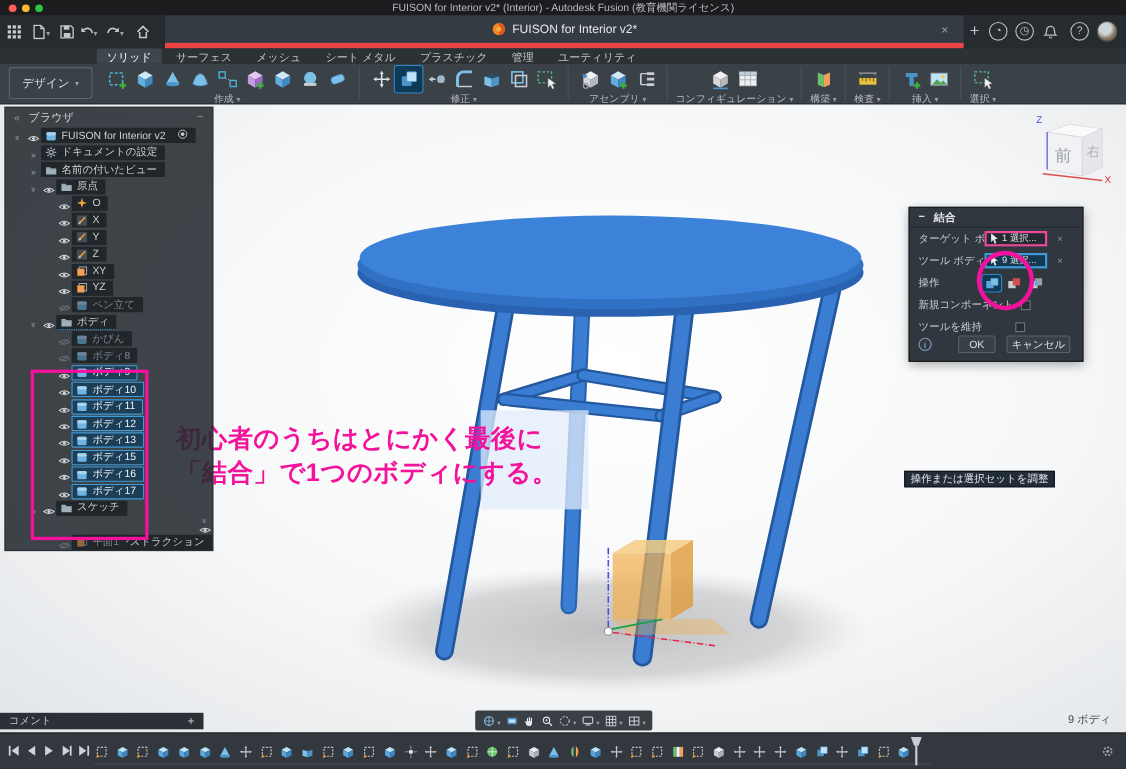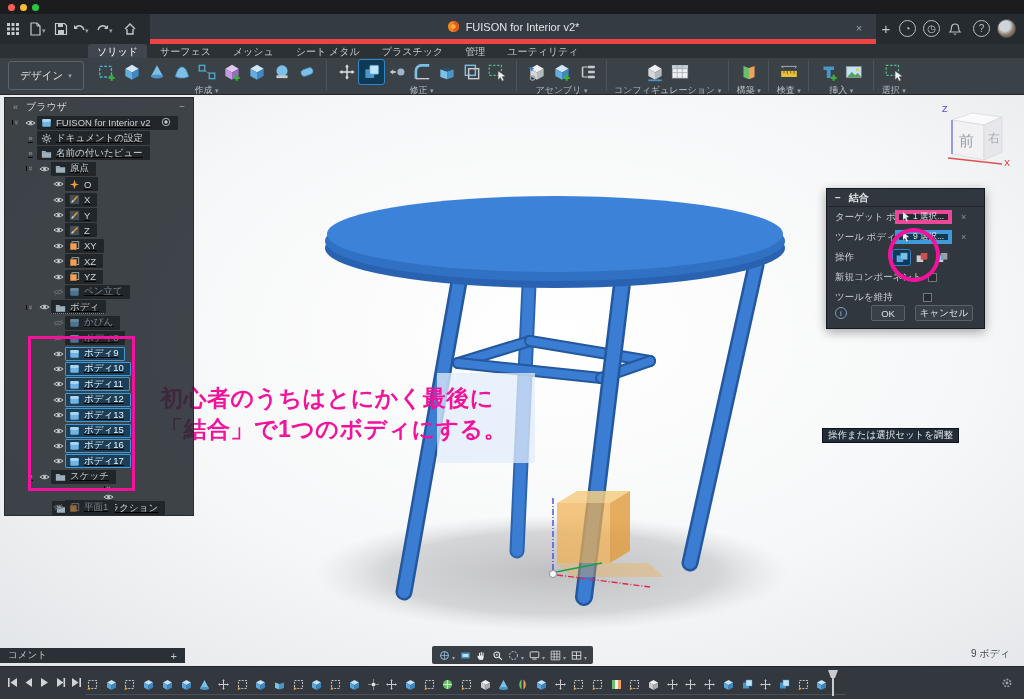--- a/index.html
+++ b/index.html
@@ -49,21 +49,21 @@
   #scene{position:absolute;left:0;top:0;}
   #annotation{position:absolute;left:160px;top:288px;color:#f4129c;font-size:23px;font-weight:900;line-height:31px;letter-spacing:.5px;white-space:nowrap;}
   #status-bodies{position:absolute;left:940px;top:552px;width:70px;text-align:right;font-size:10px;color:#41464b;}
   
   #viewcube{position:absolute;left:930px;top:5px;width:90px;height:72px;}
   
   #browser{position:absolute;left:4px;top:97px;width:190px;background:rgba(36,42,48,.88);border:1px solid rgba(20,24,28,.5);}
   #browser-hd{height:17px;display:flex;align-items:center;font-size:10px;color:#d2d6da;padding:0 8px;}
   #browser-hd .hx{color:#9aa0a6;font-size:9px;margin-right:8px;}
   #browser-hd .mn{margin-left:auto;color:#9aa0a6;}
-  .trow{height:15.4px;display:flex;align-items:center;text-decoration:underline;}
+  .trow{height:15.4px;display:flex;align-items:flex-end;}
   .chev{width:13px;font-size:8px;color:#9aa0a6;text-align:center;flex:none;}
   .chev.open{transform:rotate(90deg);}
   .eye{width:14px;flex:none;display:flex;justify-content:center;}
   .eye svg{width:11px;height:8px;}
   .nbox{display:flex;align-items:center;gap:4px;background:#21262b;border:1px solid transparent;
         padding:0 6px 0 3px;height:14px;border-radius:1px;color:#ccd1d5;font-size:9.5px;white-space:nowrap;}
   .nbox .ti{width:11px;height:11px;display:flex;}
   .nbox .ti svg{width:11px;height:11px;}
   .nbox.sel{border-color:#3f9bd8;background:#1c3e57;color:#eaf4fb;}
   .nbox.dim{color:#7d858d;}
@@ -71,21 +71,21 @@
   .nbox.dotted{border-bottom:1px dotted #3f9bd8;}
   
   #pink-rect{position:absolute;left:28px;top:336px;width:107px;height:155px;border:3px solid #f4129c;z-index:40;}
   #pink-circle{position:absolute;left:888px;top:228px;width:52px;height:54px;border:4px solid #f4129c;border-radius:50%;z-index:60;transform:rotate(-8deg);}
   
   #dialog{position:absolute;left:826px;top:188px;width:159px;height:141px;background:rgba(42,49,56,.97);
           border:1px solid #171b1f;box-shadow:0 3px 10px rgba(0,0,0,.35);z-index:30;font-size:9.5px;color:#c9ced3;}
   #dlg-hd{height:18px;display:flex;align-items:center;gap:8px;padding:0 8px;border-bottom:1px solid #22272c;color:#dde1e4;font-weight:bold;font-size:10px;}
   .drow{display:flex;align-items:center;height:20px;padding:0 8px;}
   .dlabel{flex:none;}
-  .dsel{position:absolute;left:68px;width:57px;height:14px;border:4px solid #ec4899;display:flex;align-items:center;gap:3px;
+  .dsel{position:absolute;left:68px;width:57px;height:14px;border:2px solid #ec4899;display:flex;align-items:center;gap:3px;
         padding:0 3px;background:#232a31;font-size:8.5px;color:#dfe3e6;}
   .dsel.sel{border-color:#3f9bd8;background:#14384f;}
   .dsel svg{width:8px;height:10px;flex:none;}
   .dx{position:absolute;left:134px;color:#8a9097;font-size:9px;}
   .opico{width:17px;height:15px;display:flex;align-items:center;justify-content:center;border-radius:2px;margin-right:3px;}
   .opico svg{width:14px;height:13px;}
   .opico.active{background:#0e3a56;outline:1px solid #2e86c8;}
   .chk{width:9px;height:9px;border:1px solid #70777e;background:#262c32;margin-left:6px;}
   #dlg-ft{position:absolute;left:0;bottom:6px;width:100%;height:18px;display:flex;align-items:center;padding:0 8px;}
   .dbtn{height:16px;border:1px solid #5a6167;background:#384048;color:#dde1e4;font-size:9.5px;
@@ -121,20 +121,21 @@
 </style>
 </head>
 <body>
 
 <div id="stage">
 
   <div id="titlebar">
     <span class="tl" style="left:8px;background:#ff5f57"></span>
     <span class="tl" style="left:20px;background:#febc2e"></span>
     <span class="tl" style="left:32px;background:#28c840"></span>
+    <span class="title">FUISON for Interior v2* (Interior) - Autodesk Fusion (教育機関ライセンス)</span>
   </div>
 
   <div id="appbar">
     <span class="abico" style="left:4px">
         <svg viewBox="0 0 14 14">
           <g fill="#c3c8cc">
             <rect x="1" y="1" width="3" height="3"></rect>
             <rect x="5.5" y="1" width="3" height="3"></rect>
             <rect x="10" y="1" width="3" height="3"></rect>
             <rect x="1" y="5.5" width="3" height="3"></rect>
@@ -756,38 +757,20 @@
               <circle cx="6" cy="4" r="1.5" fill="#cfd4d8"></circle>
             </svg>
           </span>
           <span class="nbox">
             <span class="ti">
               <svg viewBox="0 0 13 13">
                 <rect x="3.5" y="2" width="8" height="8" fill="none" stroke="#aab4bc" stroke-width="1"></rect>
                 <rect x="1.5" y="4" width="7.5" height="7.5" fill="#f0a05a" stroke="#c07828" stroke-width=".5"></rect>
               </svg>
             </span>
-            <span>XZ</span>
-          </span>
-        </div>
-        <div class="trow" style="padding-left: 33px;">
-          <span class="chev"></span>
-          <span class="eye">
-            <svg viewBox="0 0 12 8">
-              <path d="M1 4Q6 0 11 4 6 8 1 4Z" fill="none" stroke="#cfd4d8" stroke-width="1"></path>
-              <circle cx="6" cy="4" r="1.5" fill="#cfd4d8"></circle>
-            </svg>
-          </span>
-          <span class="nbox">
-            <span class="ti">
-              <svg viewBox="0 0 13 13">
-                <rect x="3.5" y="2" width="8" height="8" fill="none" stroke="#aab4bc" stroke-width="1"></rect>
-                <rect x="1.5" y="4" width="7.5" height="7.5" fill="#f0a05a" stroke="#c07828" stroke-width=".5"></rect>
-              </svg>
-            </span>
             <span>YZ</span>
           </span>
         </div>
         <div class="trow" style="padding-left: 33px;">
           <span class="chev"></span>
           <span class="eye">
             <svg viewBox="0 0 12 8">
               <path d="M1 4Q6 0 11 4 6 8 1 4Z" fill="none" stroke="#676e75" stroke-width="1"></path>
               <path d="M2 7L10 1" stroke="#676e75" stroke-width="1"></path>
             </svg>

